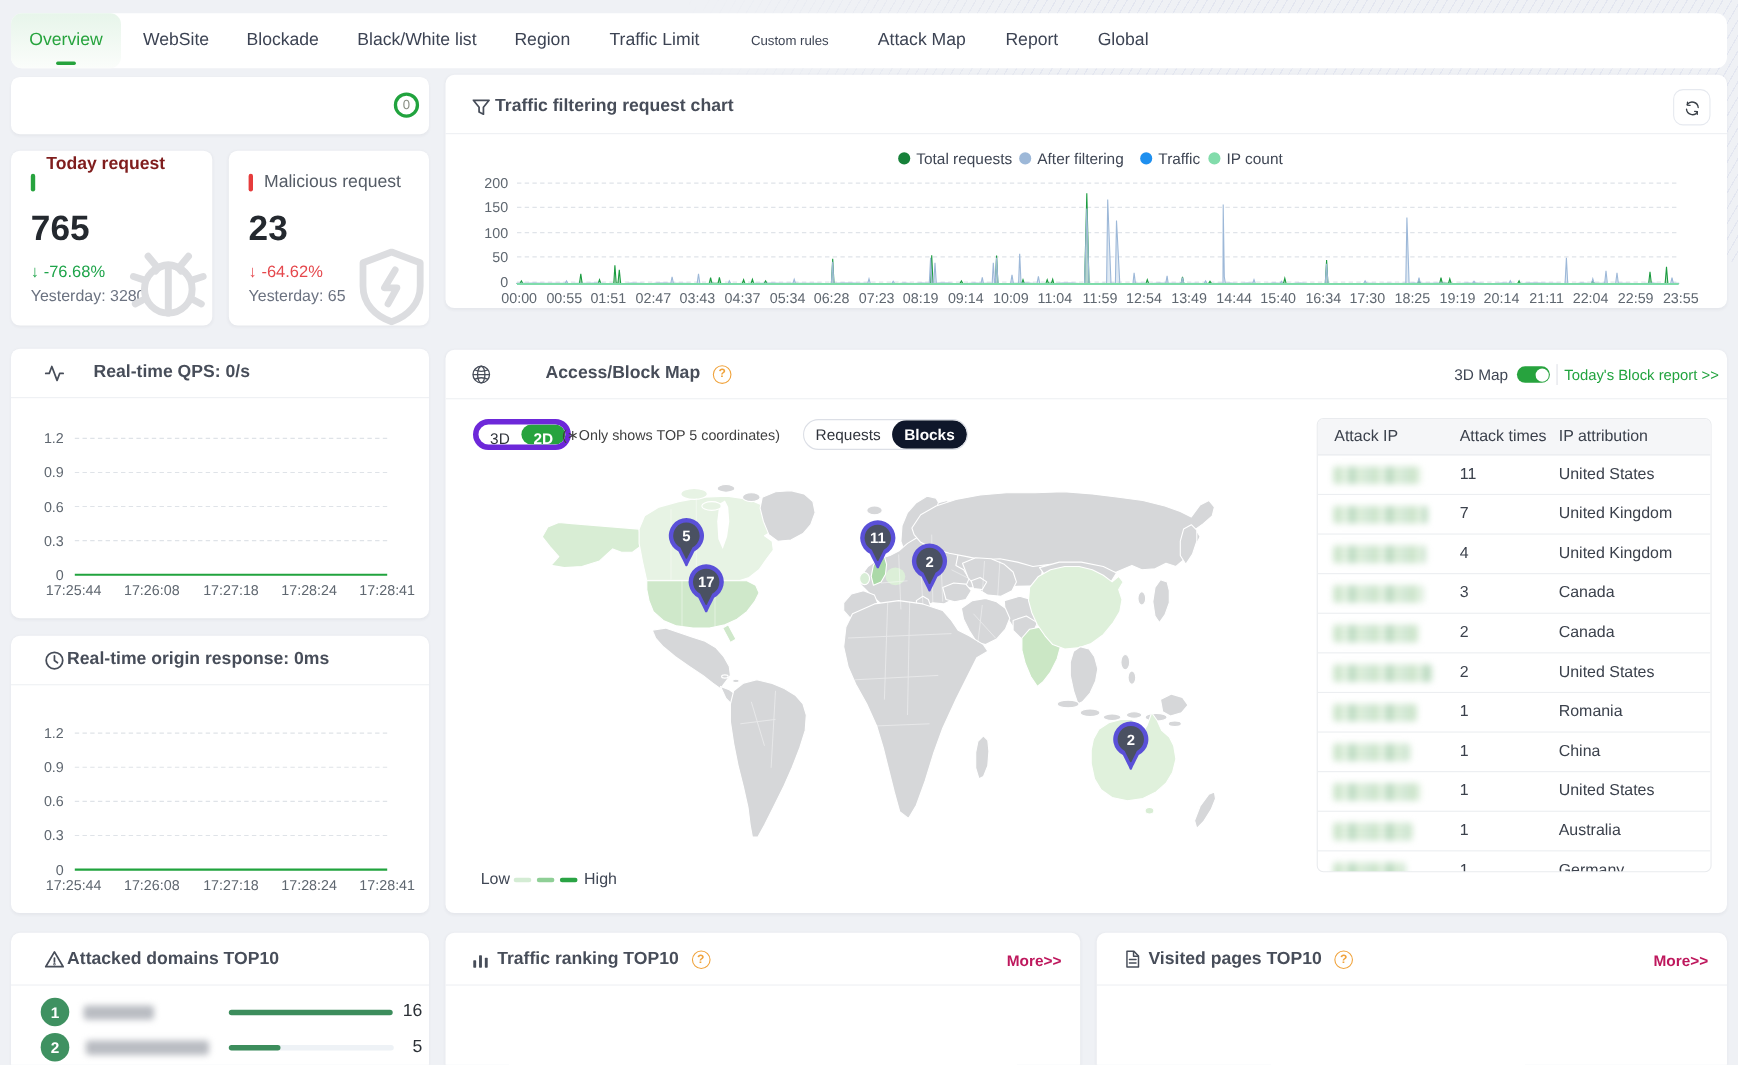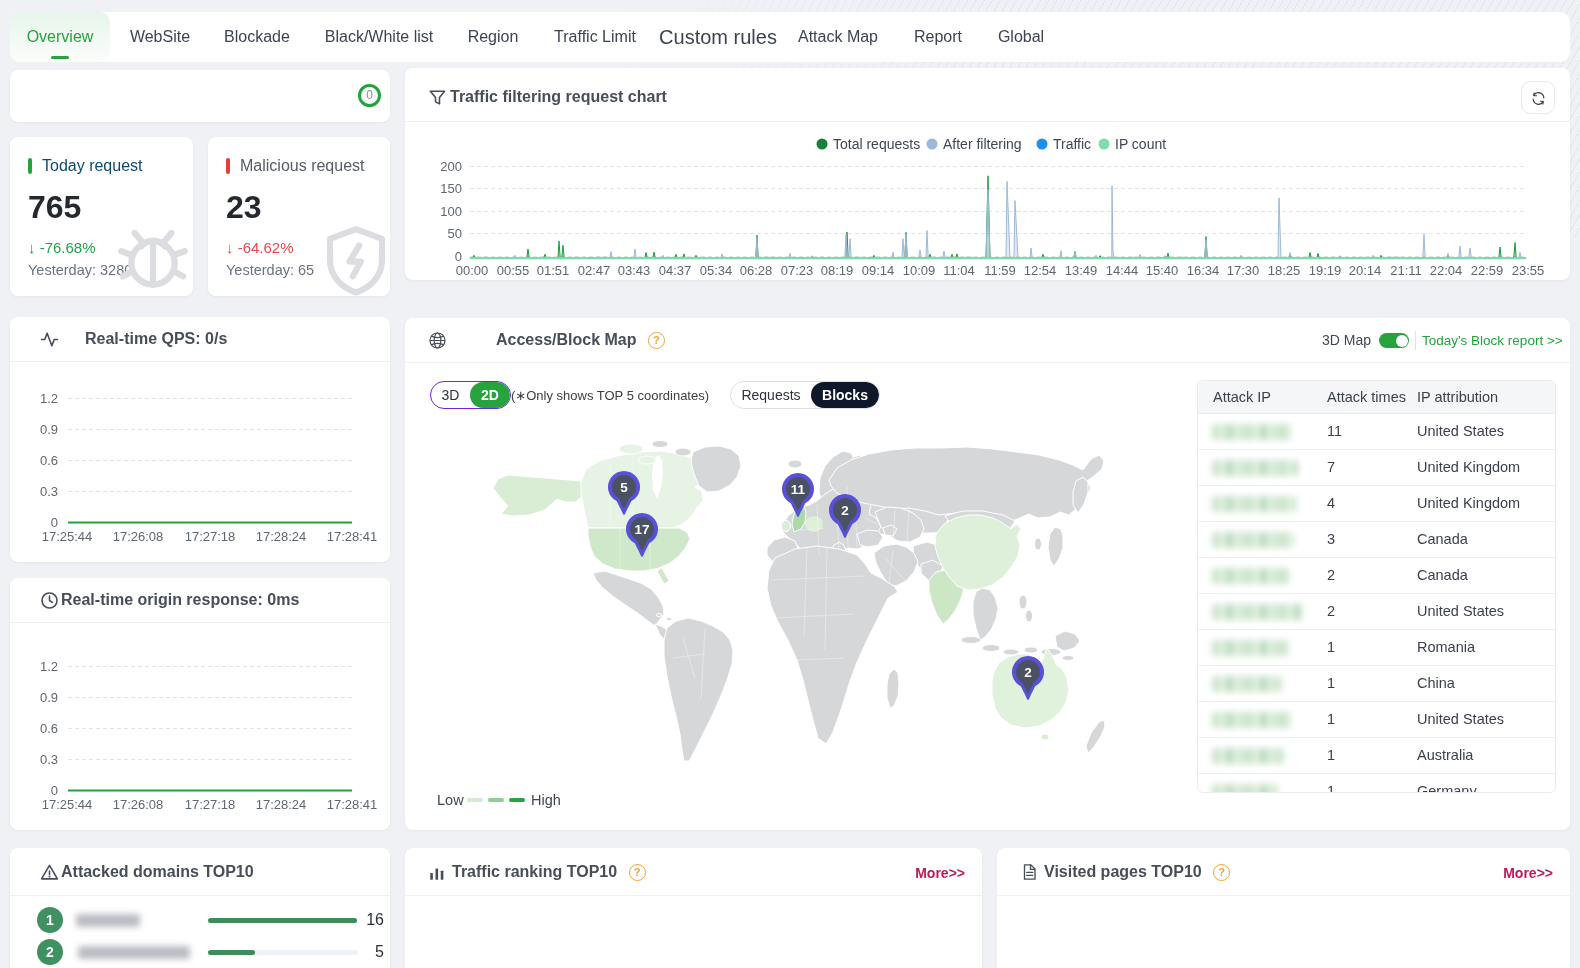--- a/index.html
+++ b/index.html
@@ -23,32 +23,32 @@
 
 <div style="position:absolute;left:10px;top:12px;width:1560px;height:50px;background:#fff;border-radius:10px;"></div>
 <div style="position:absolute;left:10px;top:12px;width:100px;height:50px;border-radius:10px;background:linear-gradient(180deg,#e7f5ea,#fbfdfb);"></div>
 <div style="position:absolute;left:10px;top:12px;width:100px;height:50px;line-height:50px;text-align:center;font-size:16px;color:#26a33d;">Overview</div>
 <div style="position:absolute;left:51px;top:56px;width:18px;height:3px;border-radius:2px;background:#26a33d;"></div>
 <div style="position:absolute;left:60px;top:12px;width:200px;height:50px;line-height:50px;text-align:center;font-size:16px;color:#3c4353;">WebSite</div>
 <div style="position:absolute;left:157px;top:12px;width:200px;height:50px;line-height:50px;text-align:center;font-size:16px;color:#3c4353;">Blockade</div>
 <div style="position:absolute;left:279px;top:12px;width:200px;height:50px;line-height:50px;text-align:center;font-size:16px;color:#3c4353;">Black/White list</div>
 <div style="position:absolute;left:393px;top:12px;width:200px;height:50px;line-height:50px;text-align:center;font-size:16px;color:#3c4353;">Region</div>
 <div style="position:absolute;left:495px;top:12px;width:200px;height:50px;line-height:50px;text-align:center;font-size:16px;color:#3c4353;">Traffic Limit</div>
-<div style="position:absolute;left:618px;top:12px;width:200px;height:50px;line-height:50px;text-align:center;font-size:20px;color:#3c4353;">Custom rules</div>
+<div style="position:absolute;left:618px;top:12px;width:200px;height:50px;line-height:50px;text-align:center;font-size:12px;color:#3c4353;">Custom rules</div>
 <div style="position:absolute;left:738px;top:12px;width:200px;height:50px;line-height:50px;text-align:center;font-size:16px;color:#3c4353;">Attack Map</div>
 <div style="position:absolute;left:838px;top:12px;width:200px;height:50px;line-height:50px;text-align:center;font-size:16px;color:#3c4353;">Report</div>
 <div style="position:absolute;left:921px;top:12px;width:200px;height:50px;line-height:50px;text-align:center;font-size:16px;color:#3c4353;">Global</div>
 
 <div class="card" style="left:10px;top:70px;width:380px;height:52px;">
   <div style="position:absolute;left:348px;top:14px;width:23px;height:23px;border:3px solid #21a33e;border-radius:50%;color:#8a8f84;font-size:12px;line-height:17px;text-align:center;">0</div>
 </div>
 
 <div class="card" style="left:10px;top:137px;width:183px;height:159px;overflow:hidden;">
   <div style="position:absolute;left:18px;top:21px;width:4px;height:16px;border-radius:2px;background:#27a33e;"></div>
-  <div style="position:absolute;left:32px;top:20px;font-size:16px;color:#0c4a6e;">Today request</div>
+  <div style="position:absolute;left:32px;top:4px;font-size:16px;color:#7f1d1d;font-weight:bold;">Today request</div>
   <div style="position:absolute;left:18px;top:52px;font-size:32px;font-weight:bold;color:#24292f;">765</div>
   <div style="position:absolute;left:18px;top:102px;font-size:15px;color:#1ea44a;">↓ -76.68%</div>
   <div style="position:absolute;left:18px;top:125px;font-size:14.5px;color:#6b7280;">Yesterday: 3280</div>
   <svg style="position:absolute;left:103px;top:80px;" width="80" height="82" viewBox="0 0 24 24" fill="none" stroke="#dcdde0" stroke-width="1.9" stroke-linecap="round">
     <circle cx="12" cy="13.5" r="6.5"></circle>
     <line x1="12" y1="7" x2="12" y2="20"></line>
     <path d="M8.5 8.5 a4.5 4.5 0 0 1 7 0"></path>
     <path d="M9 7.5 L6.5 4.5 M15 7.5 L17.5 4.5"></path>
     <path d="M5.5 11 L2.5 10 M18.5 11 L21.5 10"></path>
     <path d="M5.8 16 L3 17.5 M18.2 16 L21 17.5"></path>
@@ -239,21 +239,21 @@
         <path d="M4 6.5 a14 9 0 0 0 16 0 M4 17.5 a14 9 0 0 1 16 0"></path>
       </svg>
     <div class="ttl" style="left:47px;margin-left:44px;">Access/Block Map <span class="qmark">?</span></div>
     <div style="position:absolute;left:913px;top:14px;width:53px;font-size:14px;color:#3f4654;text-align:right;">3D Map</div>
     <div style="position:absolute;left:974px;top:15px;width:30px;height:15px;border-radius:8px;background:#27a33e;">
       <div style="position:absolute;right:1.5px;top:1.5px;width:12px;height:12px;border-radius:50%;background:#fff;"></div>
     </div>
     <div style="position:absolute;left:1010px;top:13px;width:1px;height:19px;background:#dfe2e8;"></div>
     <div style="position:absolute;left:1017px;top:15px;font-size:13.5px;color:#21a33e;white-space:nowrap;">Today's Block report &gt;&gt;</div>
   </div>
-  <div style="position:absolute;left:25px;top:63px;height:28px;display:flex;border:1px solid #6d28d9;border-radius:14px;overflow:hidden;background:#fff;">
+  <div style="position:absolute;left:25px;top:63px;height:28px;display:flex;border:5px solid #6d28d9;border-radius:14px;overflow:hidden;background:#fff;">
     <div style="width:39px;color:#2f333b;font-size:14px;line-height:26px;text-align:center;">3D</div>
     <div style="width:40px;background:#27a33e;color:#fff;font-weight:bold;font-size:14px;line-height:26px;text-align:center;border-radius:14px;">2D</div>
   </div>
   <div style="position:absolute;left:106px;top:70px;font-size:13px;white-space:nowrap;color:#404040;">(∗Only shows TOP 5 coordinates)</div>
   <div style="position:absolute;left:325px;top:63px;height:28px;display:flex;border:1px solid #dcdfe6;border-radius:14px;overflow:hidden;background:#fff;">
     <div style="width:80px;color:#2f333b;font-size:14px;line-height:26px;text-align:center;">Requests</div>
     <div style="width:68px;background:#0f172a;color:#fff;font-weight:bold;font-size:14px;line-height:26px;text-align:center;border-radius:14px;">Blocks</div>
   </div>
   <div style="position:absolute;left:32px;top:474px;font-size:14.5px;color:#3f4654;">Low</div>
   <div style="position:absolute;left:62px;top:480px;width:16px;height:4px;border-radius:2px;background:#d4ecd4;"></div>

